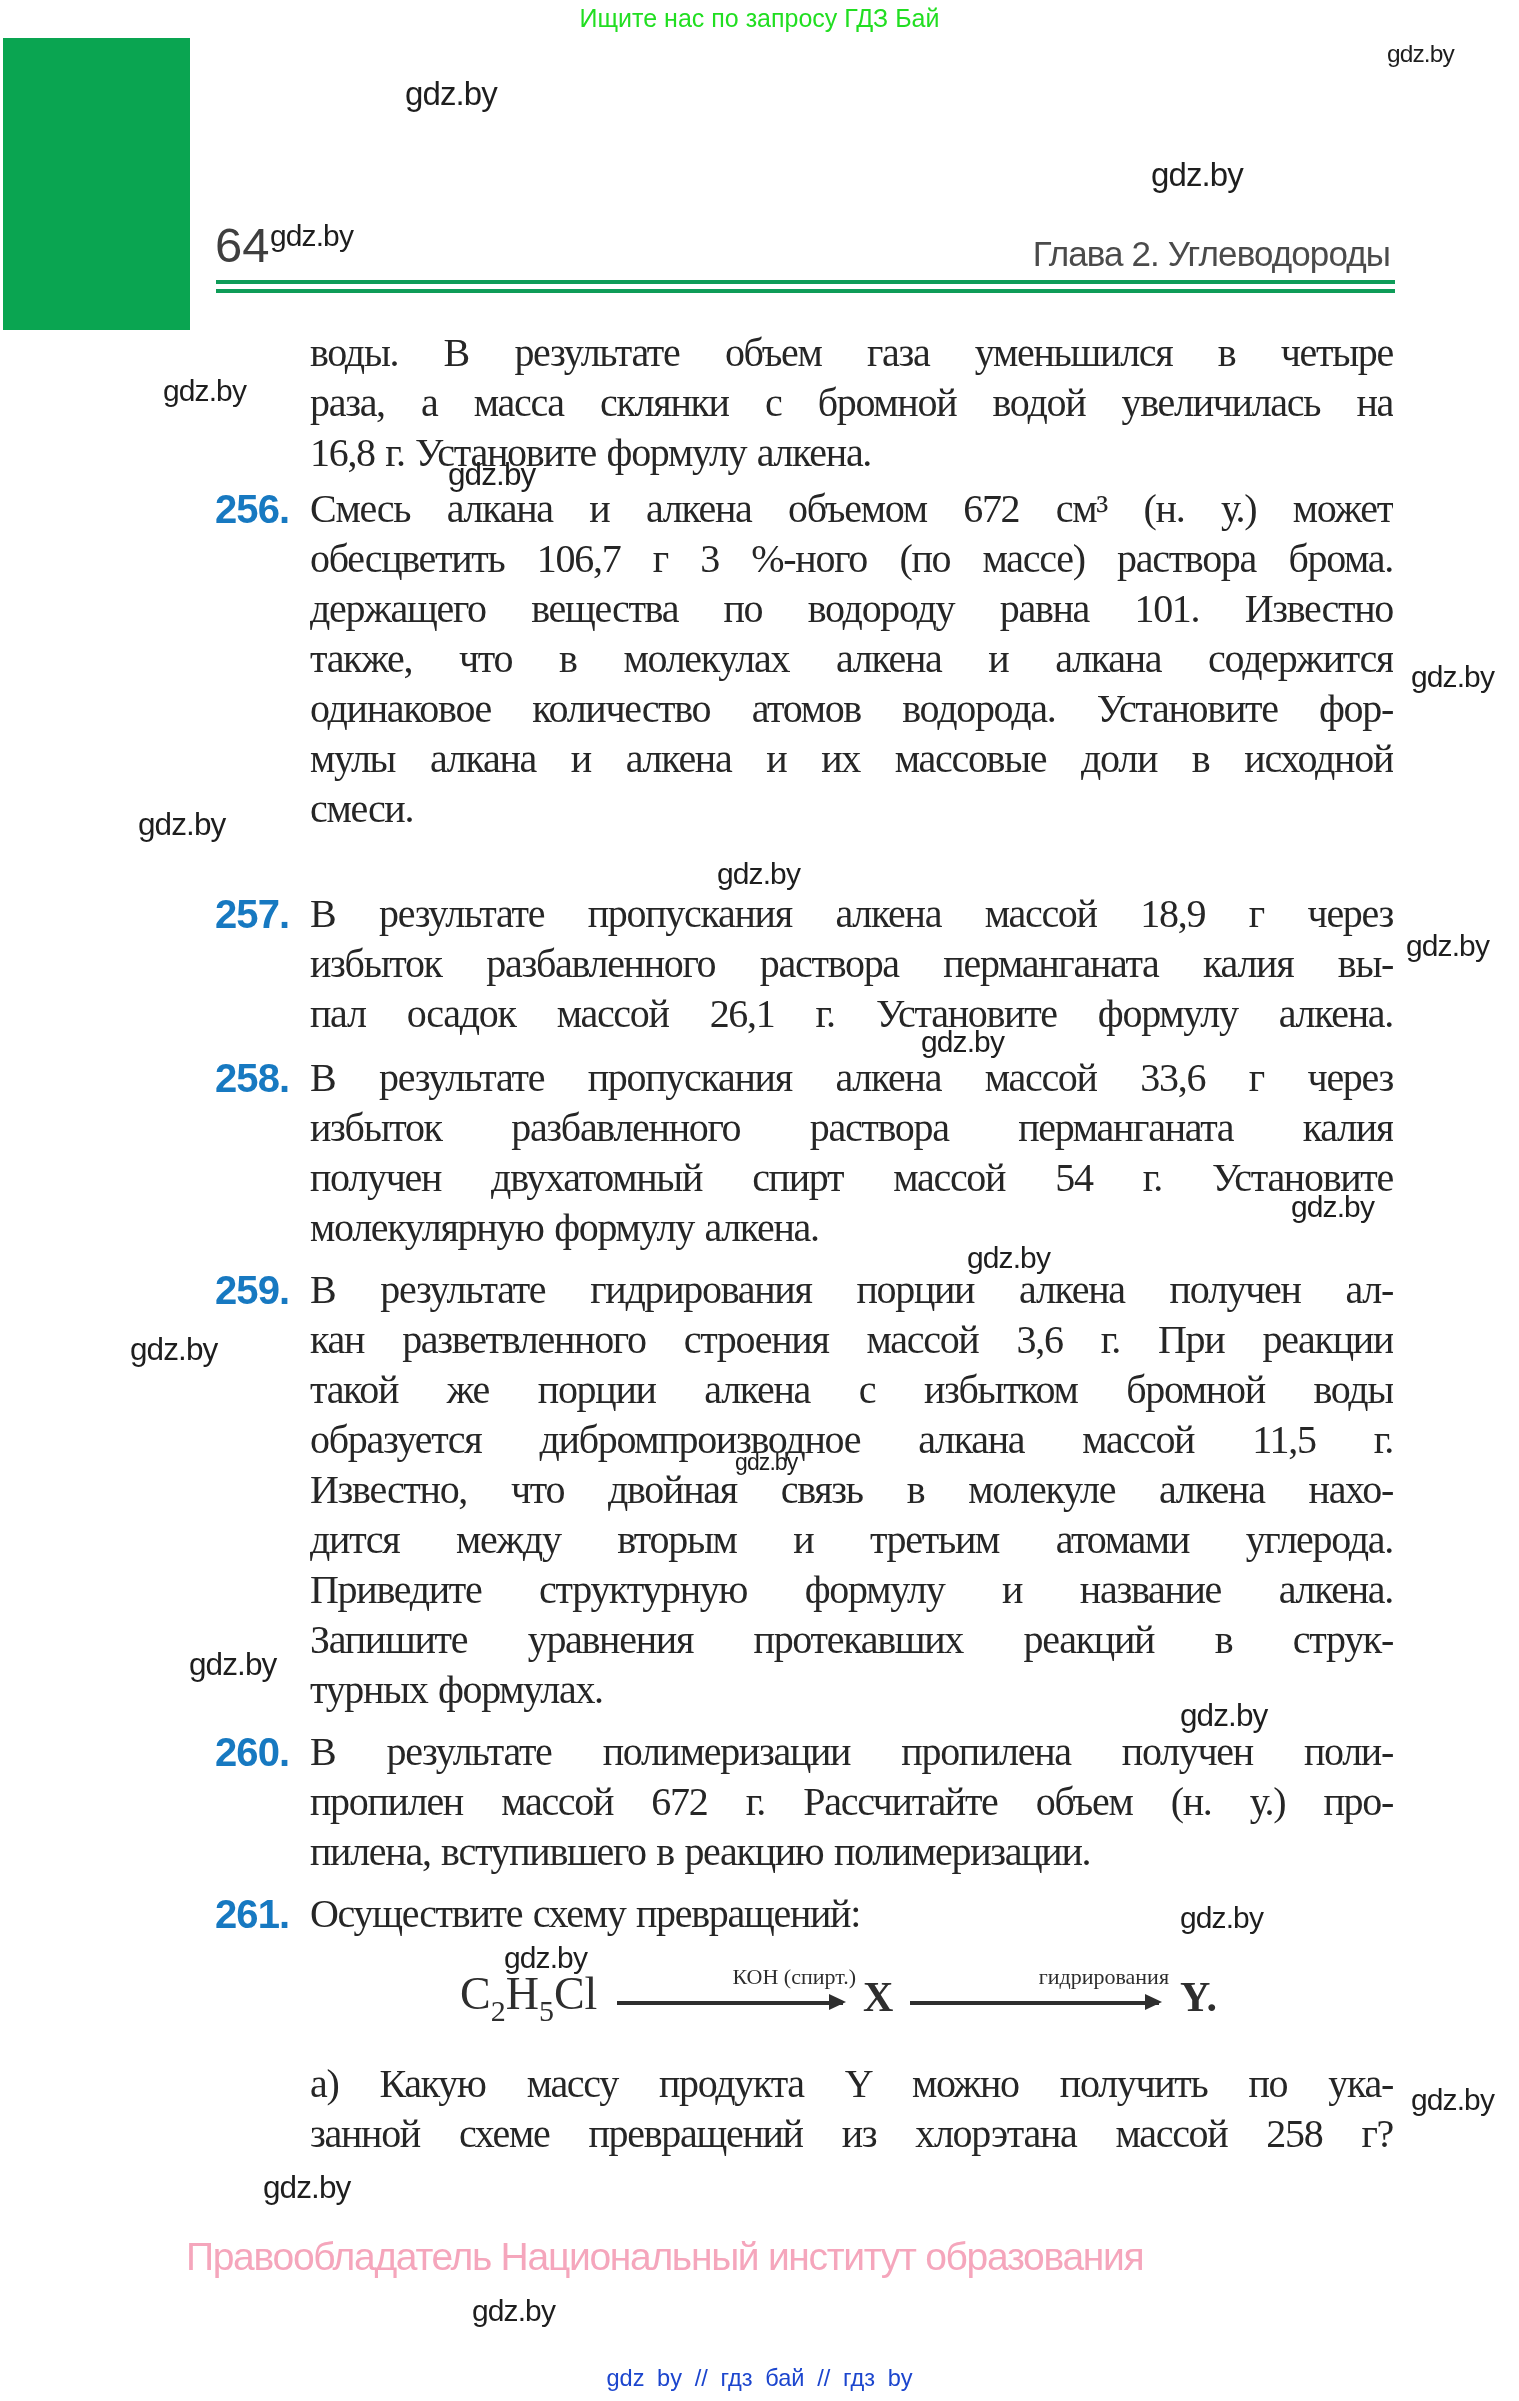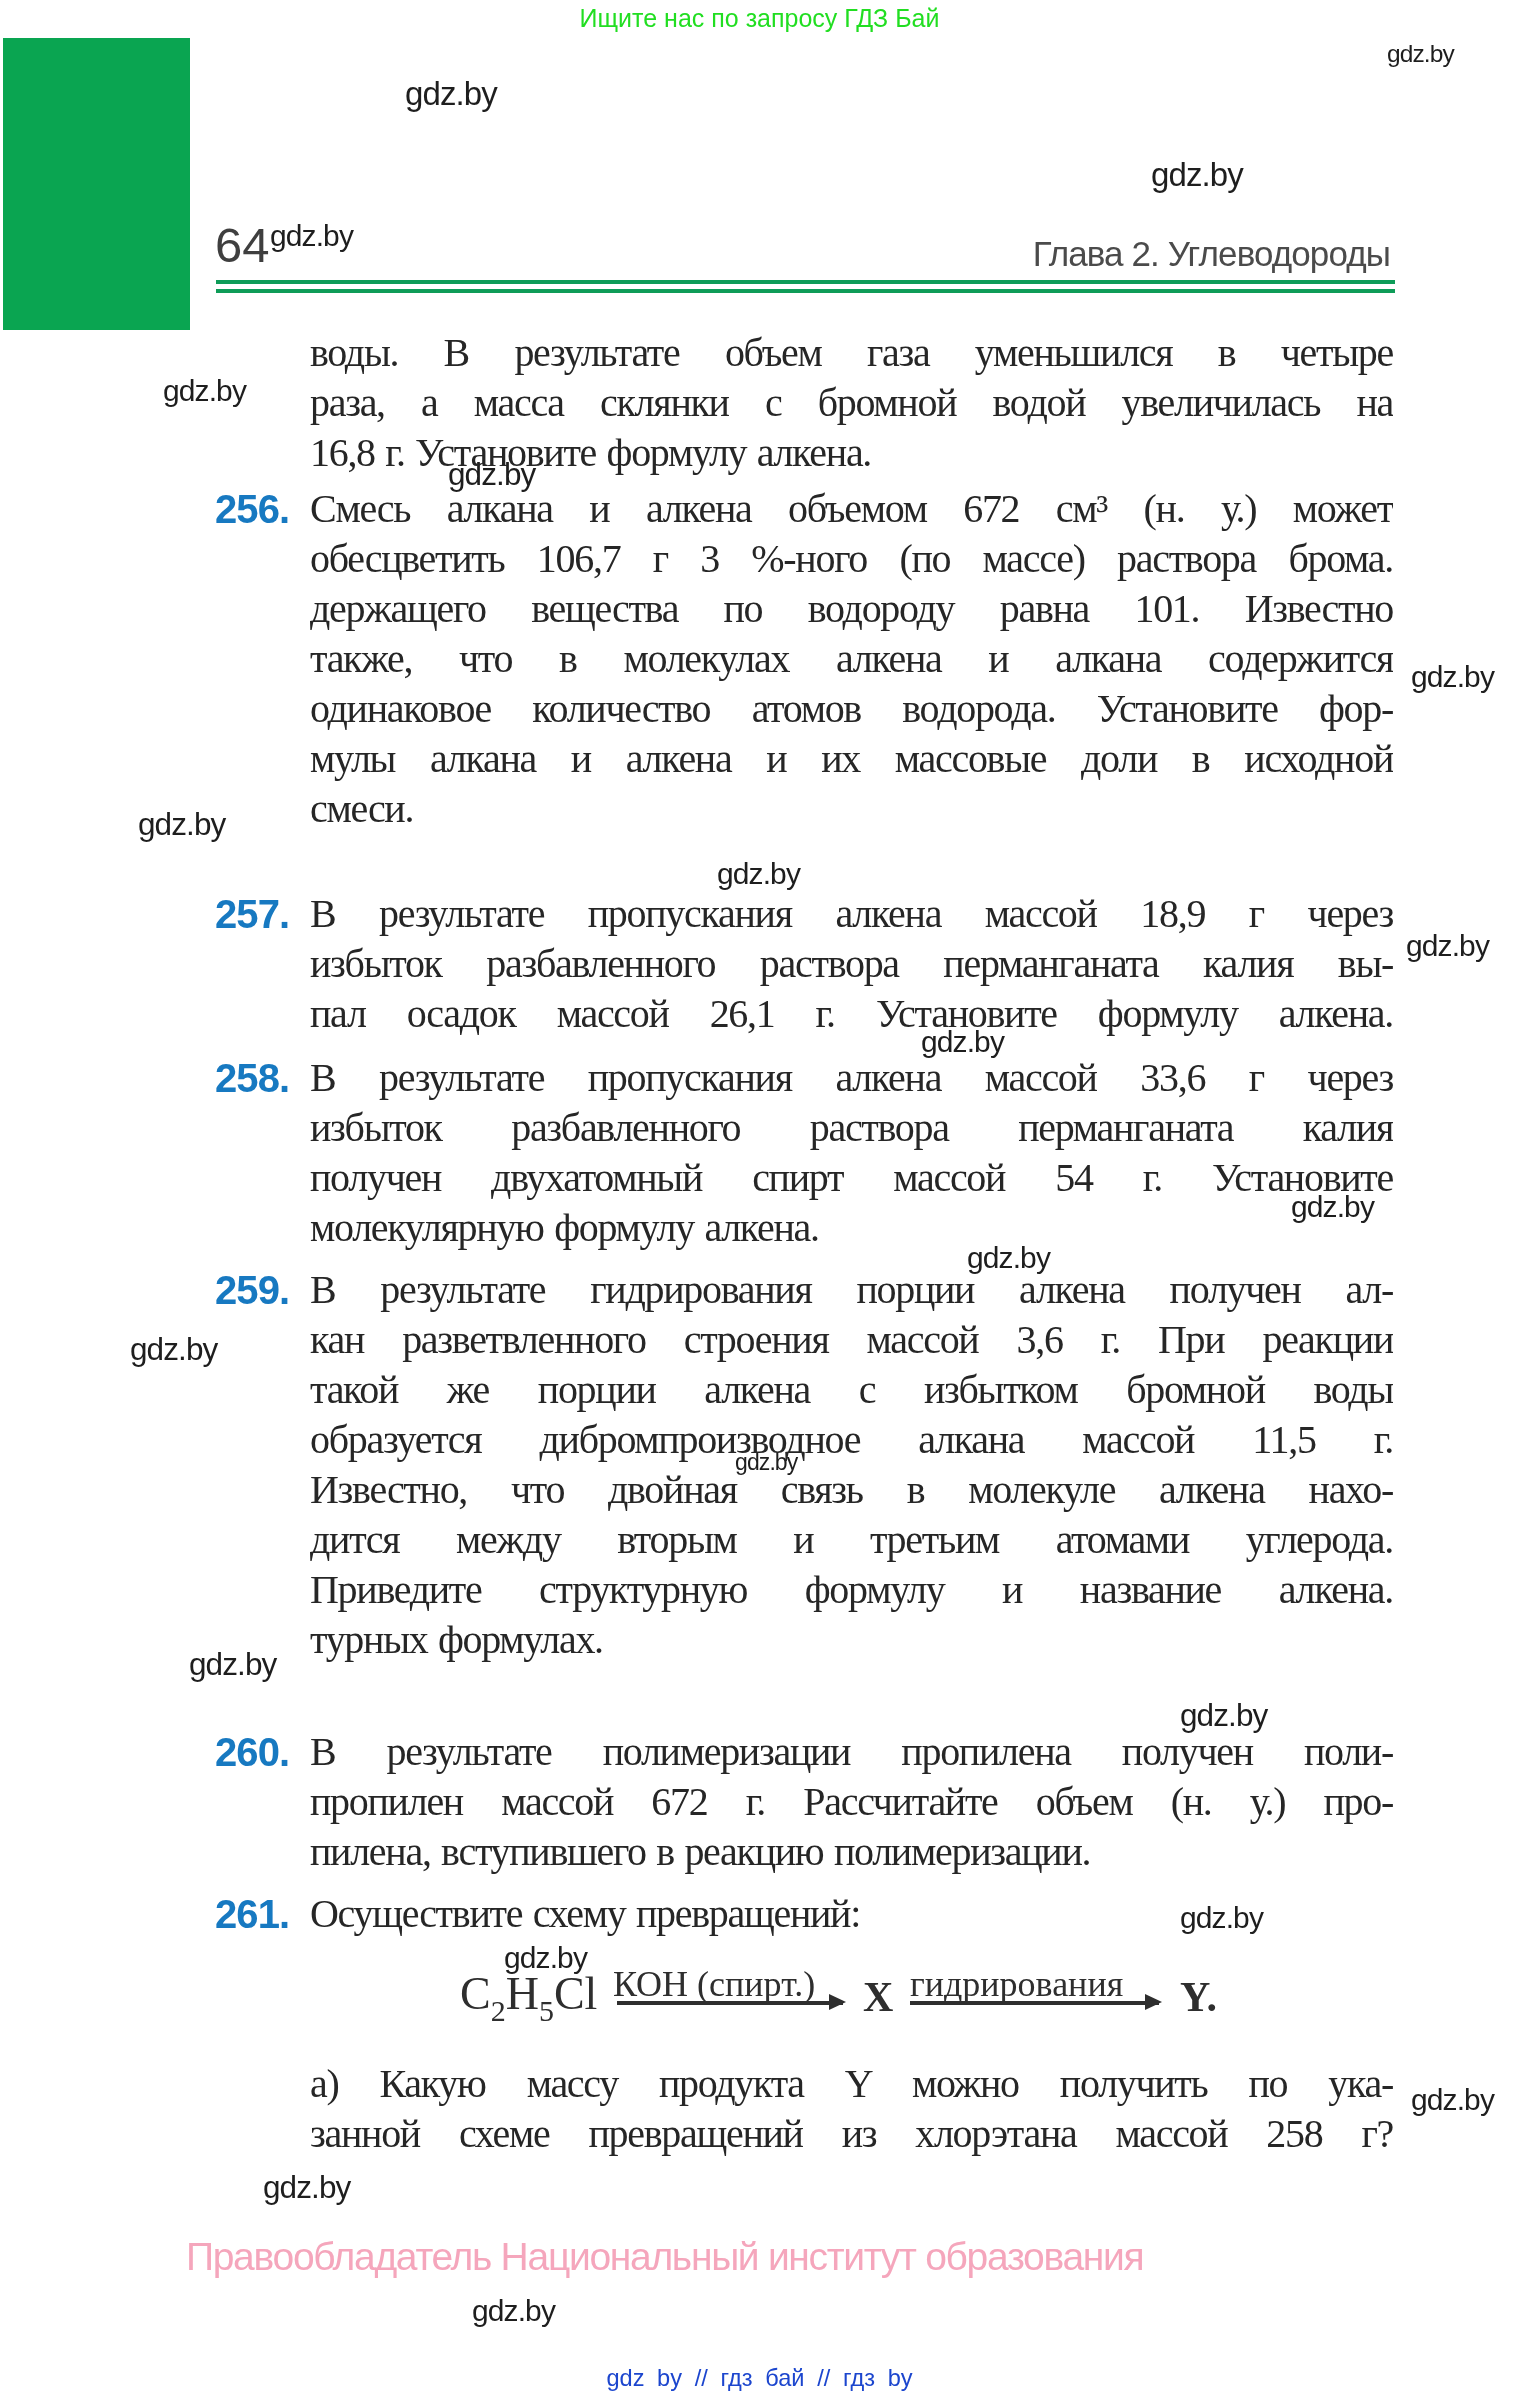--- a/index.html
+++ b/index.html
@@ -32,21 +32,21 @@
   .ptext{position:absolute;left:310px;top:0;width:1083px;}
   .line{height:50px;line-height:50px;font-size:40px;letter-spacing:-1.3px;word-spacing:1.8px;
         white-space:nowrap;}
   .line.j{white-space:normal;text-align:justify;text-align-last:justify;
           word-spacing:normal;height:50px;overflow:hidden;}
 
   
   .scheme-el{position:absolute;color:#2E2E2E;}
   .formula{left:460px;top:1971px;font-size:46px;line-height:1;}
   .formula sub{font-size:30px;vertical-align:-12.3px;line-height:1;}
-  .arrow-label{font-size:36px;line-height:1;text-align:left;}
+  .arrow-label{font-size:22px;line-height:1;text-align:right;}
   .lbl1{left:613px;top:1966px;width:243px;}
   .lbl2{left:910px;top:1966px;width:259px;}
   .rxn-arrow{position:absolute;height:3.5px;background:#2E2E2E;}
   .arr1{left:617px;top:2001px;width:226px;}
   .arr2{left:910px;top:2001px;width:249px;}
   .rxn-arrow::after{content:"";position:absolute;right:-2.6px;top:-7px;width:0;height:0;
       border-left:17.5px solid #2E2E2E;border-top:8.8px solid transparent;border-bottom:8.8px solid transparent;}
   .species{font-weight:bold;font-size:42px;line-height:1;}
   .spX{left:863px;top:1976px;}
   .spY{left:1180px;top:1976px;}
@@ -139,20 +139,21 @@
   <section class="problem" style="top: 1265px;">
     <span class="pnum">259.</span>
     <div class="ptext">
         <div class="line j">В результате гидрирования порции алкена получен ал-</div>
         <div class="line j">кан разветвленного строения массой 3,6 г. При реакции</div>
         <div class="line j">такой же порции алкена с избытком бромной воды</div>
         <div class="line j">образуется дибромпроизводное алкана массой 11,5 г.</div>
         <div class="line j">Известно, что двойная связь в молекуле алкена нахо-</div>
         <div class="line j">дится между вторым и третьим атомами углерода.</div>
         <div class="line j">Приведите структурную формулу и название алкена.</div>
+        <div class="line j">Запишите уравнения протекавших реакций в струк-</div>
         <div class="line">турных формулах.</div>
       </div>
   </section>
 
   <section class="problem" style="top: 1727px;">
     <span class="pnum">260.</span>
     <div class="ptext">
         <div class="line j">В результате полимеризации пропилена получен поли-</div>
         <div class="line j">пропилен массой 672 г. Рассчитайте объем (н. у.) про-</div>
         <div class="line">пилена, вступившего в реакцию полимеризации.</div>

